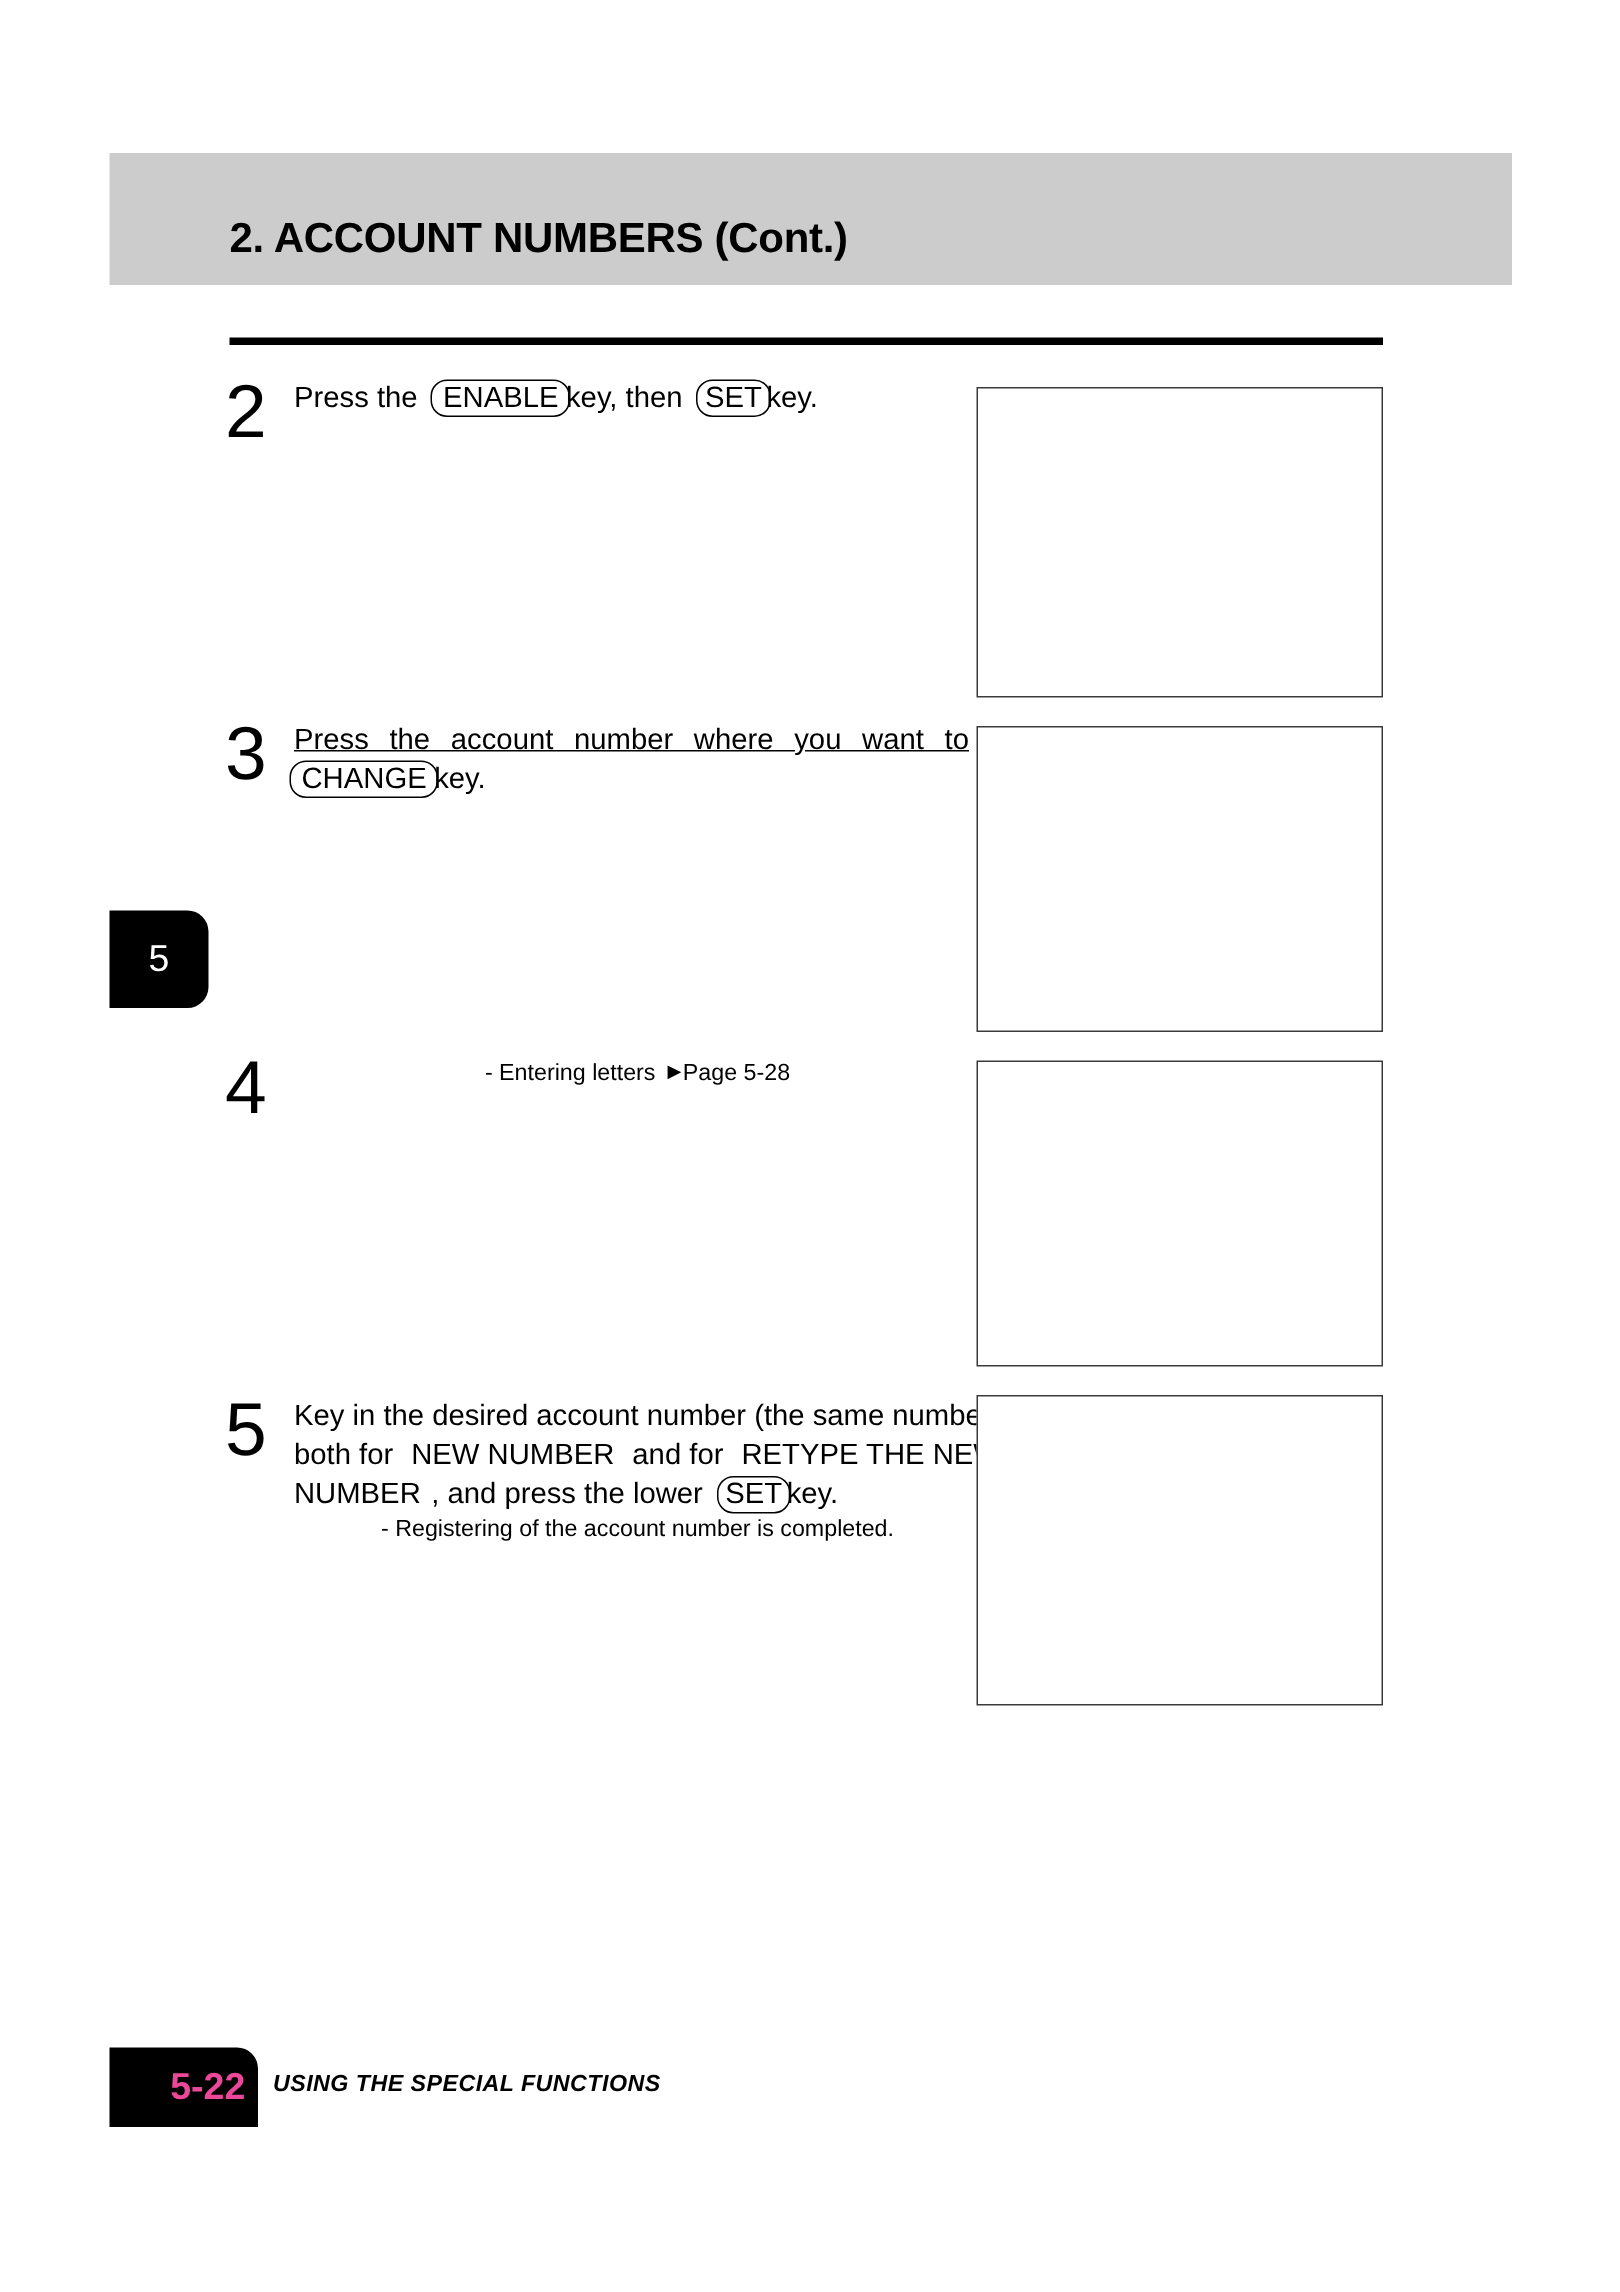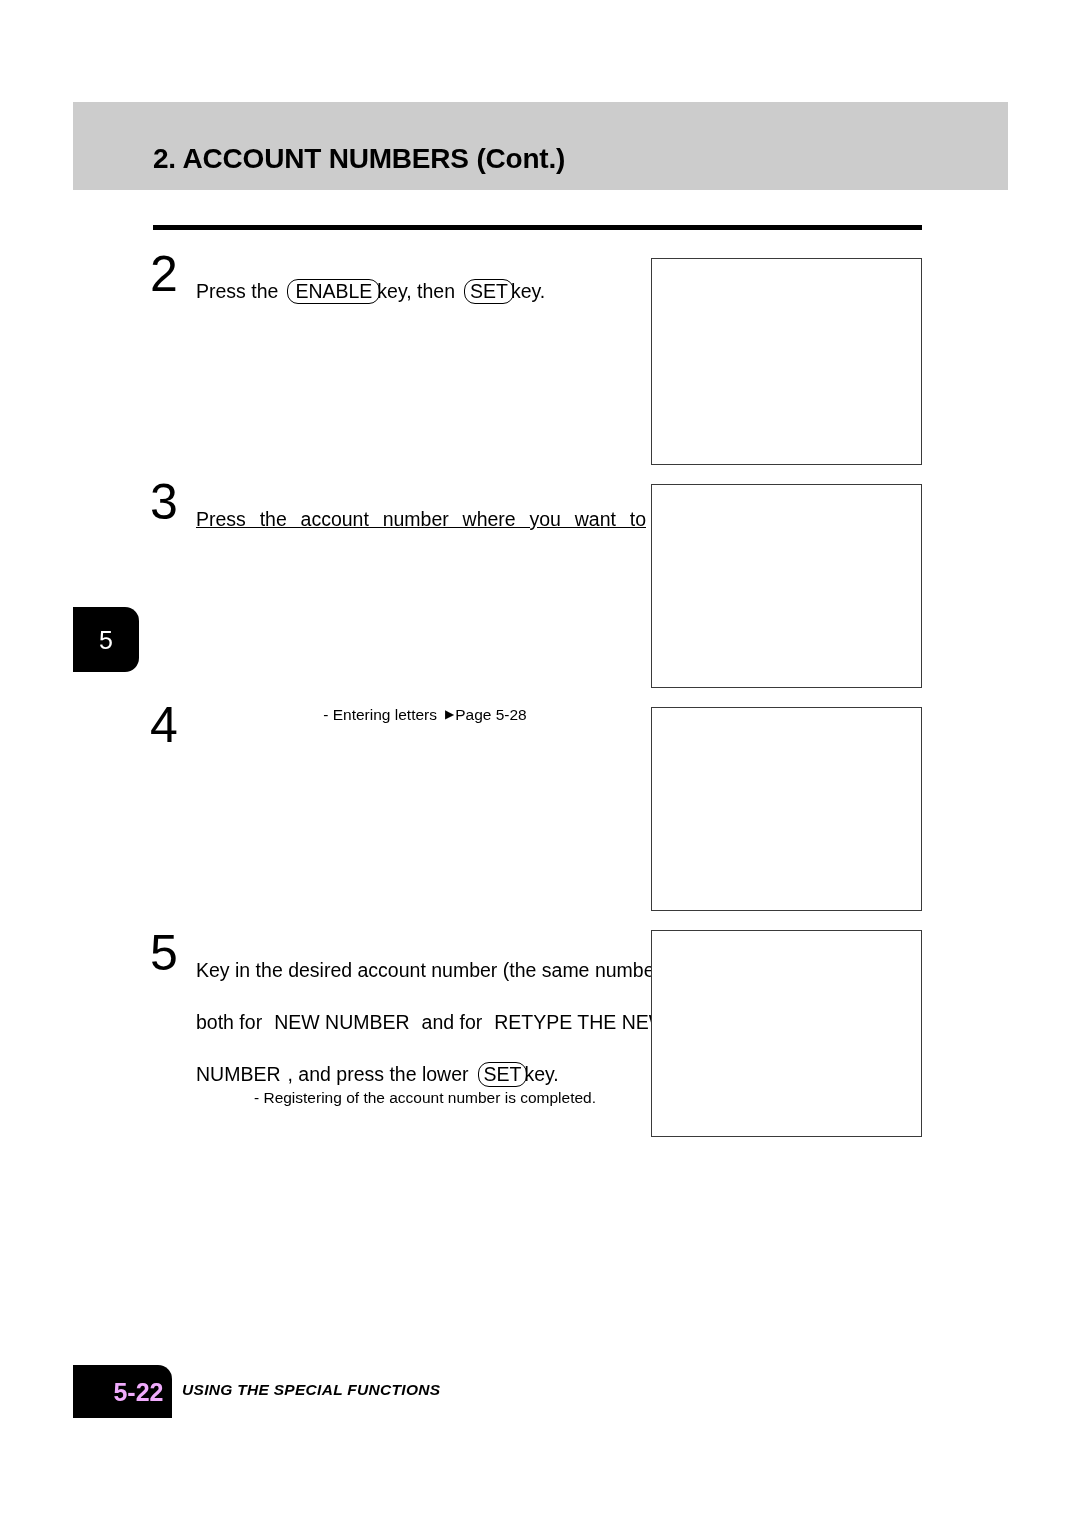--- a/index.html
+++ b/index.html
@@ -84,21 +84,20 @@
     position: absolute;
     left: 46px;
     top: 0;
     width: 450px;
   }
   .line {
     font-size: 19.5px;
     line-height: 26px;
     white-space: nowrap;
     position: relative;
-    margin-top: 26px;
   }
   .line.justify {
     white-space: normal;
     text-align: justify;
     text-align-last: justify;
     text-decoration: underline;
   }
   .note {
     font-size: 15.5px;
     line-height: 22px;
@@ -144,21 +143,21 @@
     background: #000000;
     border-radius: 0 14px 0 0;
   }
   .footer-tab span {
     position: absolute;
     left: 0;
     right: 0;
     top: 50%;
     transform: translateY(-50%);
     text-align: center;
-    color: #f0abfc;
+    color: #ec4899;
     font-size: 25px;
     font-weight: bold;
     line-height: 1;
     padding-left: 32px;
   }
   .footer-label {
     position: absolute;
     left: 182px;
     top: 1381px;
     font-size: 15.5px;
@@ -183,20 +182,21 @@
   <div class="step-num">2</div>
   <div class="step-body">
       <div class="line"><span>Press the</span><span class="gap"></span><span class="key">ENABLE</span><span>key, then</span><span class="gap"></span><span class="key tight">SET</span><span>key.</span></div>
     </div>
 </div>
 
 <div class="step" style="top:480px;">
   <div class="step-num">3</div>
   <div class="step-body">
       <div class="line justify"><span>Press the account number where you want to</span></div>
+      <div class="line"><span class="key">CHANGE</span><span>key.</span></div>
     </div>
 </div>
 
 <div class="step" style="top:703px;">
   <div class="step-num">4</div>
   <div class="step-body">
       <div class="note"><span>- Entering letters</span><span class="gap-s"></span><span class="arrow">▶</span><span>Page 5-28</span></div>
     </div>
 </div>
 

